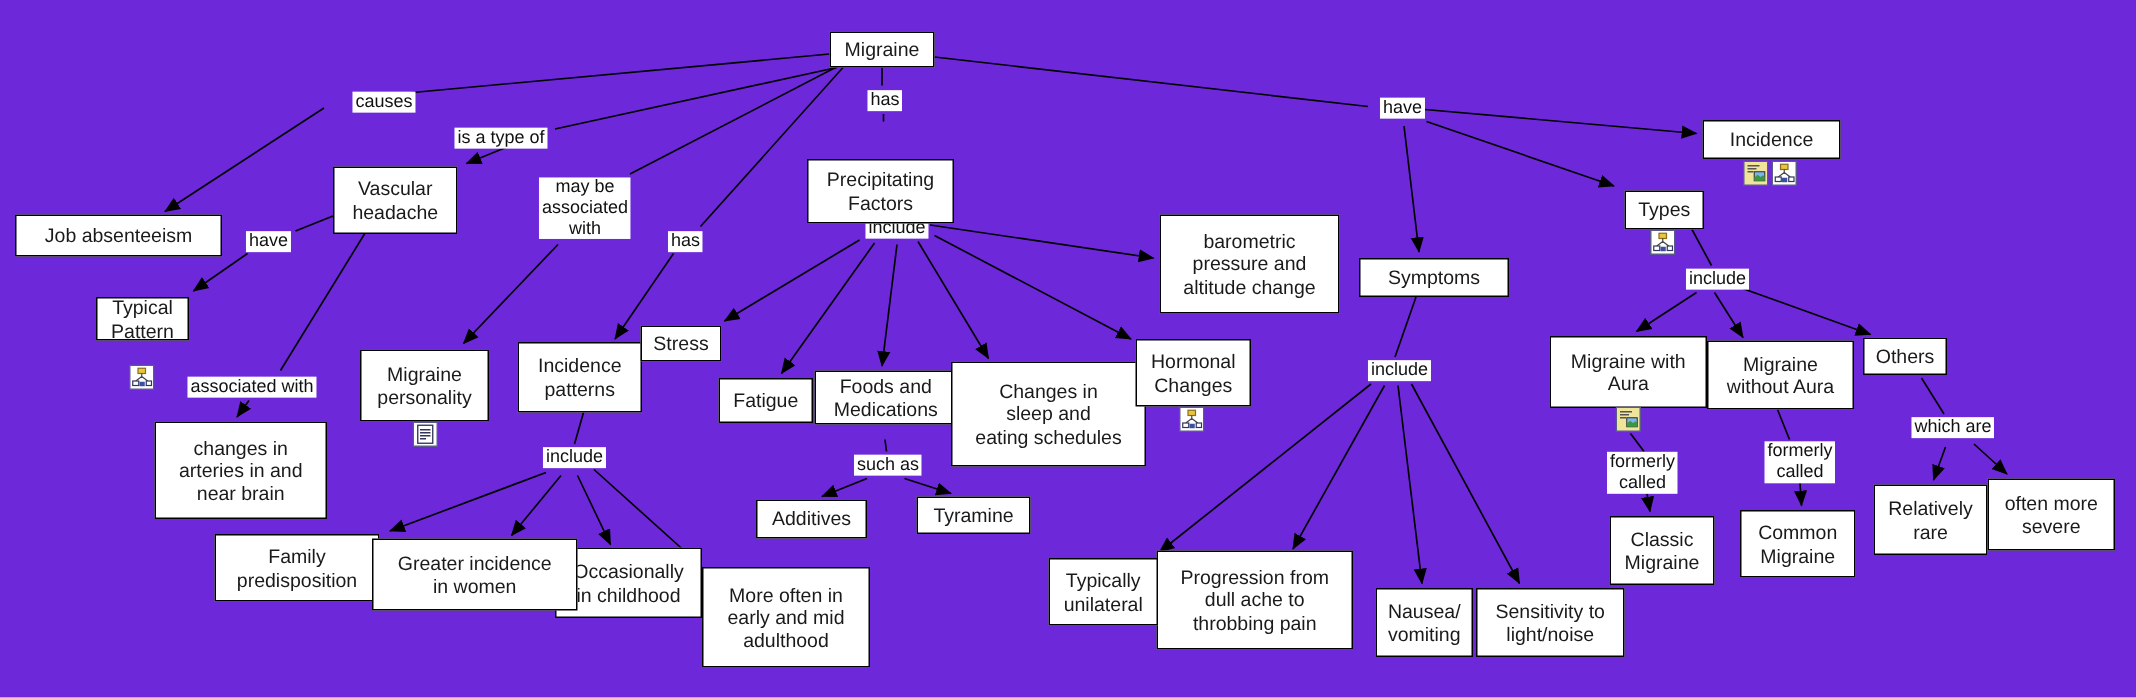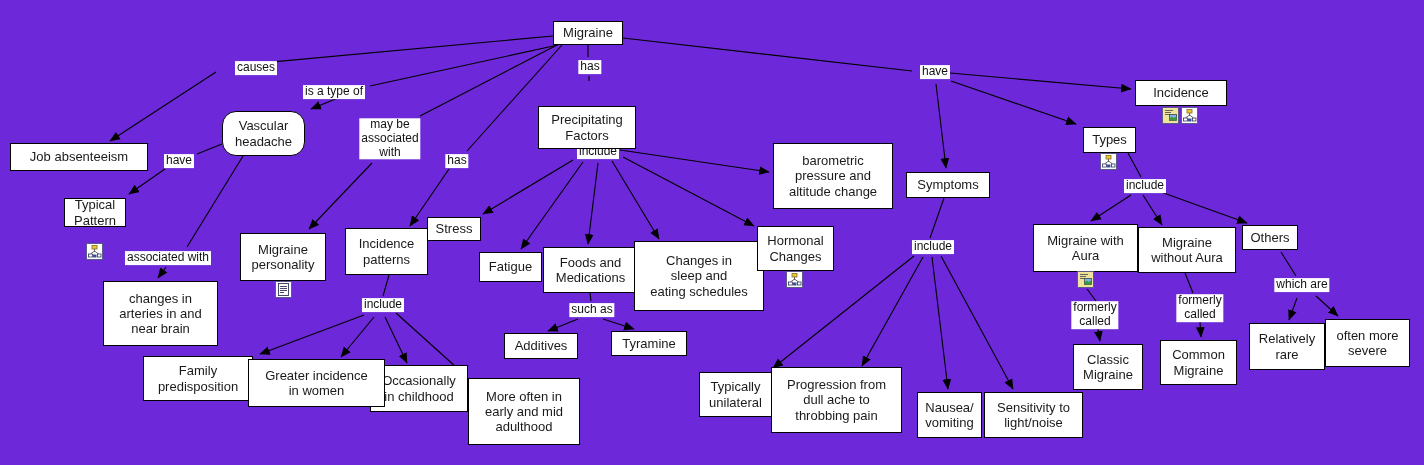--- a/index.html
+++ b/index.html
@@ -70,46 +70,46 @@
         <line x1="1098" y1="329" x2="1100" y2="341" marker-end="url(#ah)"></line>
         <line x1="1185" y1="273" x2="1193" y2="293"></line>
         <line x1="1200" y1="322" x2="1201" y2="337" marker-end="url(#ah)"></line>
         <line x1="1281" y1="252" x2="1296" y2="276"></line>
         <line x1="1297" y1="298" x2="1289" y2="320" marker-end="url(#ah)"></line>
         <line x1="1316" y1="296" x2="1338" y2="316" marker-end="url(#ah)"></line>
       </g>
   </svg>
 <div class="node" style="left: 553px; top: 21px; width: 70px; height: 24px;">Migraine</div>
     <div class="node" style="left: 10px; top: 143px; width: 138px; height: 28px;">Job absenteeism</div>
-    <div class="node" style="left: 222px; top: 111px; width: 83px; height: 45px; border-radius: 14px;">Vascular
+    <div class="node" style="left: 222px; top: 111px; width: 83px; height: 45px;">Vascular
 headache</div>
     <div class="node" style="left: 64px; top: 198px; width: 62px; height: 29px;">Typical
 Pattern</div>
     <div class="node" style="left: 103px; top: 281px; width: 115px; height: 65px;">changes in
 arteries in and
 near brain</div>
     <div class="node" style="left: 240px; top: 233px; width: 86px; height: 48px;">Migraine
 personality</div>
     <div class="node" style="left: 345px; top: 228px; width: 83px; height: 47px;">Incidence
 patterns</div>
     <div class="node" style="left: 427px; top: 217px; width: 54px; height: 24px;">Stress</div>
     <div class="node" style="left: 538px; top: 82px; width: 98px; height: 43px; margin-top: 24px;">Precipitating
 Factors</div>
     <div class="node" style="left: 479px; top: 252px; width: 63px; height: 30px;">Fatigue</div>
-    <div class="node" style="left: 543px; top: 247px; width: 95px; height: 46px;">Foods and
+    <div class="node" style="left: 543px; top: 247px; width: 95px; height: 36px;">Foods and
 Medications</div>
     <div class="node" style="left: 634px; top: 241px; width: 130px; height: 70px;">Changes in
 sleep and
 eating schedules</div>
     <div class="node" style="left: 757px; top: 226px; width: 77px; height: 45px;">Hormonal
 Changes</div>
     <div class="node" style="left: 773px; top: 143px; width: 120px; height: 66px;">barometric
 pressure and
 altitude change</div>
-    <div class="node" style="left: 906px; top: 172px; width: 84px; height: 26px;">Symptoms</div>
+    <div class="node" style="left: 906px; top: 172px; width: 100px; height: 26px;">Symptoms</div>
     <div class="node" style="left: 504px; top: 333px; width: 74px; height: 26px;">Additives</div>
     <div class="node" style="left: 611px; top: 331px; width: 76px; height: 25px;">Tyramine</div>
     <div class="node" style="left: 143px; top: 356px; width: 110px; height: 45px;">Family
 predisposition</div>
     <div class="node" style="left: 370px; top: 365px; width: 98px; height: 47px;">Occasionally
 in childhood</div>
     <div class="node" style="left: 248px; top: 359px; width: 137px; height: 48px;">Greater incidence
 in women</div>
     <div class="node" style="left: 468px; top: 378px; width: 112px; height: 67px;">More often in
 early and mid

